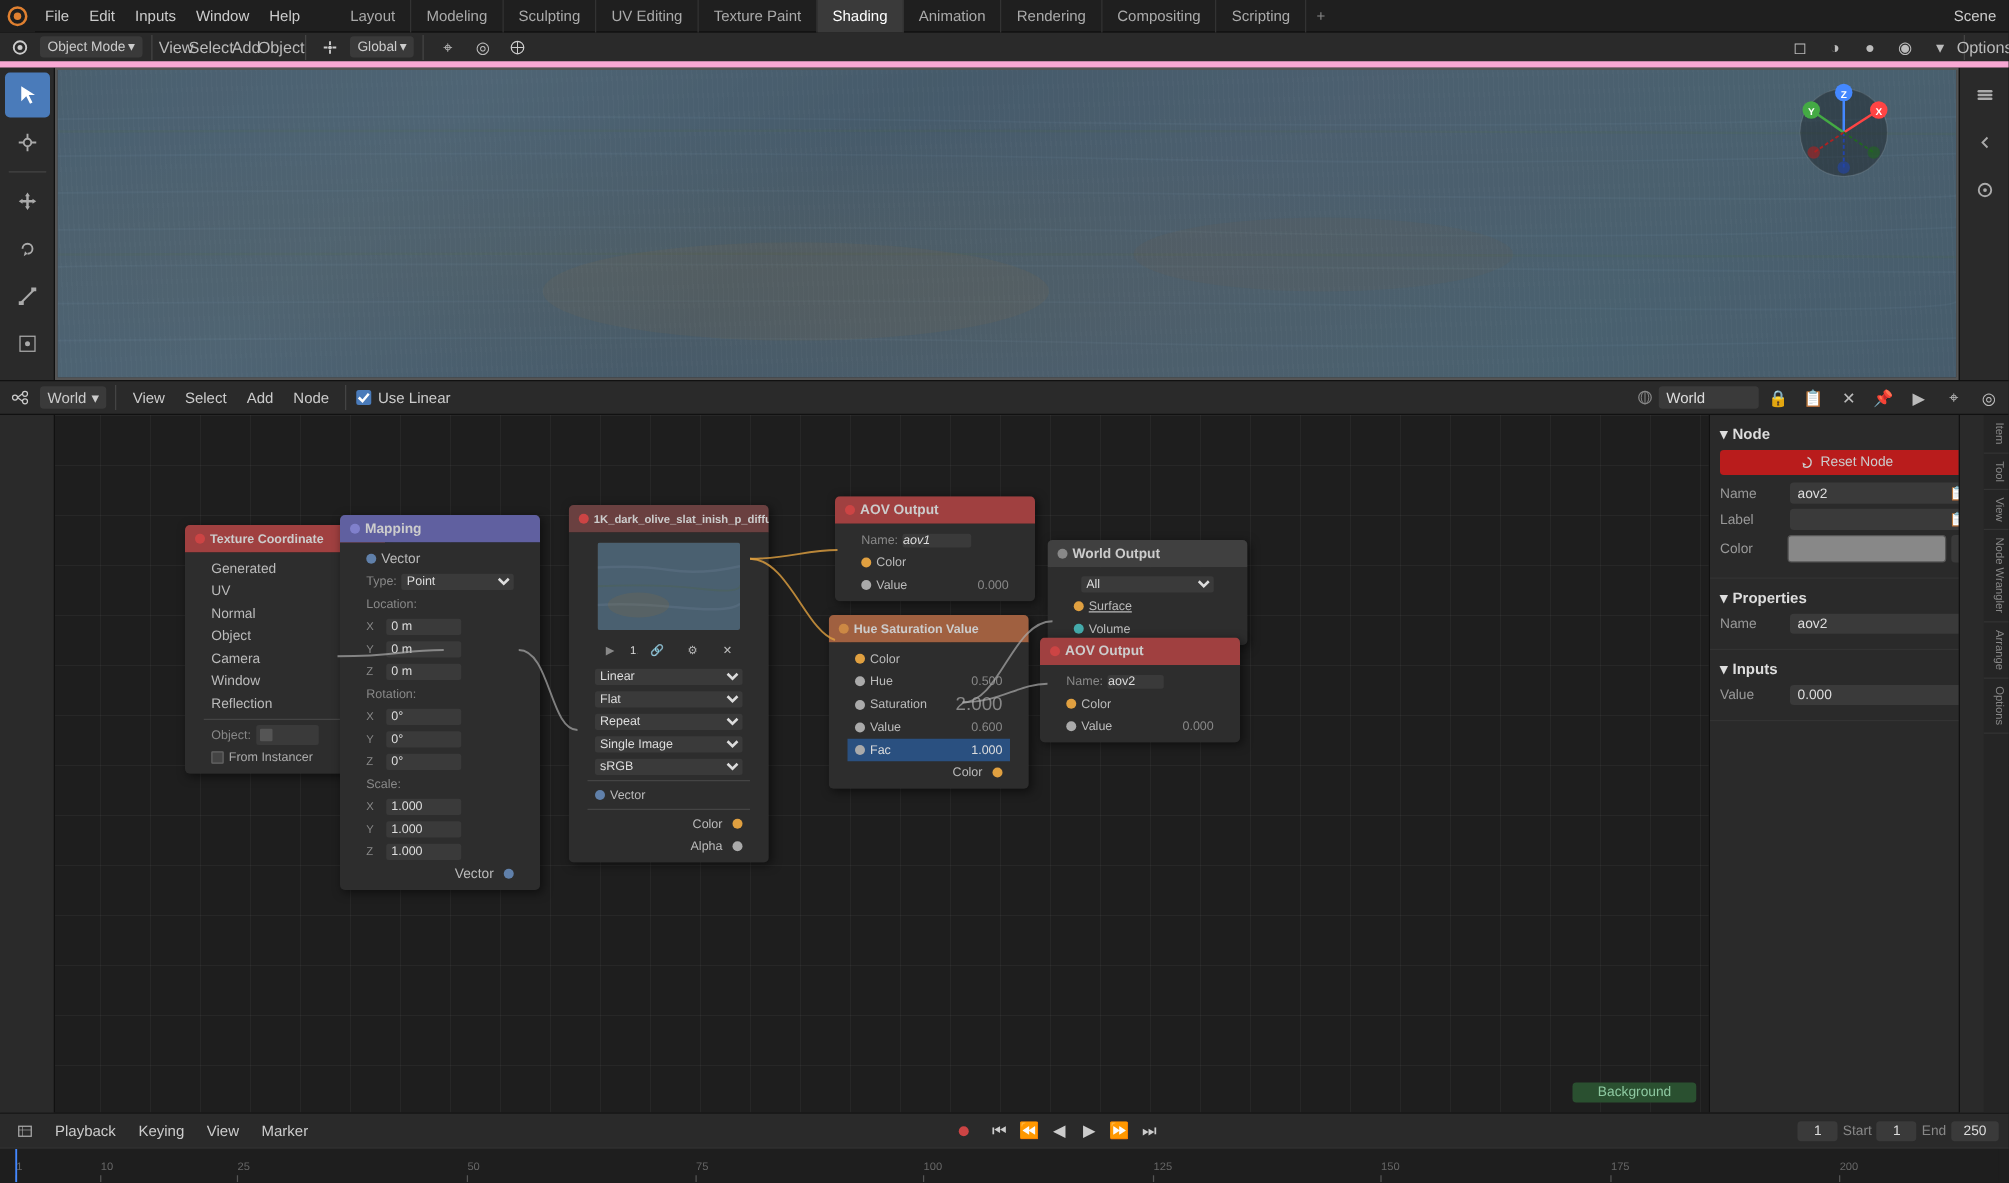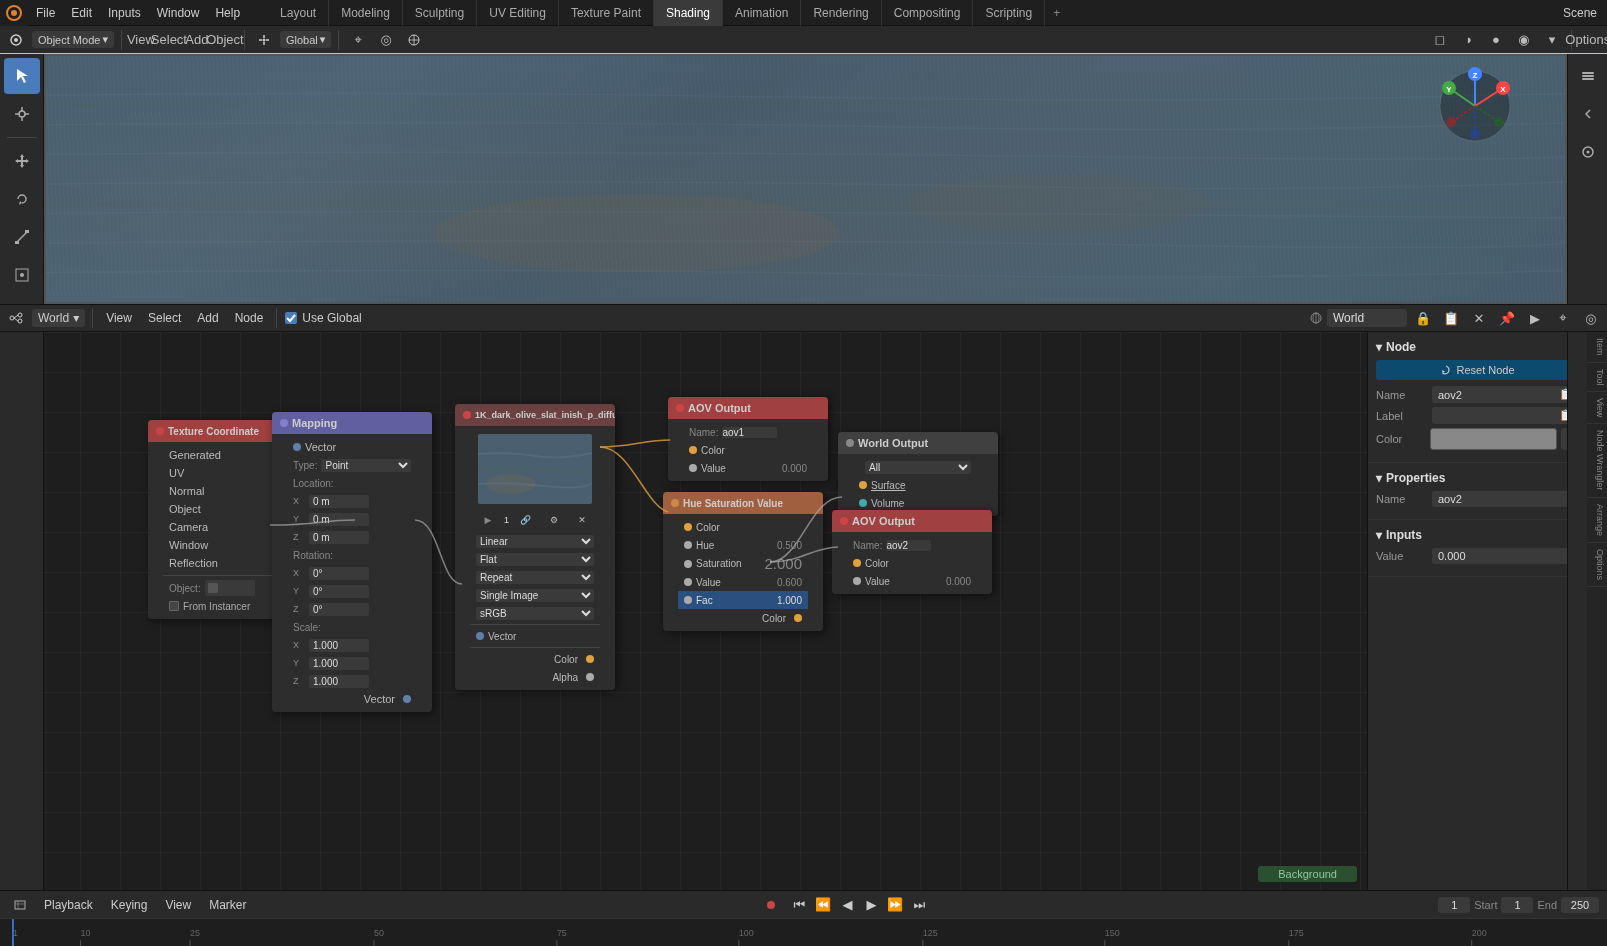--- a/index.html
+++ b/index.html
@@ -77,21 +77,21 @@
 
     
     .viewport-header {
       position: absolute;
       top: 26px; left: 0;
       width: 100%;
       height: 28px;
       background: #2a2a2a;
       display: flex;
       align-items: center;
-      border-bottom: 1px solid #f9a8d4;
+      border-bottom: 5px solid #f9a8d4;
       z-index: 90;
       padding: 0 4px;
       gap: 4px;
     }
     .vh-btn {
       padding: 2px 6px;
       background: #3a3a3a;
       border: none;
       border-radius: 3px;
       color: #ccc;
@@ -331,21 +331,21 @@
       background: #3a3a3a;
       border-radius: 3px;
       color: #ddd;
       padding: 2px 6px;
       font-size: 11px;
       display: flex; align-items: center; justify-content: space-between;
     }
     .reset-node-btn {
       width: 100%;
       padding: 4px;
-      background: #0c4a6e;
+      background: #b91c1c;
       border: none;
       border-radius: 3px;
       color: #ccc;
       cursor: pointer;
       font-size: 11px;
       margin-bottom: 6px;
       display: flex; align-items: center; justify-content: center; gap: 4px;
     }
 
     
@@ -682,21 +682,21 @@
   <span class="neh-item">View</span>
   <span class="neh-item">Select</span>
   <span class="neh-item">Add</span>
   <span class="neh-item">Node</span>
   <div class="vh-separator"></div>
   <div class="checkbox-use-nodes">
     <svg width="14" height="14" viewBox="0 0 14 14">
         <rect x="1" y="1" width="12" height="12" fill="#4a7bba" rx="2"></rect>
         <path d="M3 7 L6 10 L11 4" stroke="white" stroke-width="2" fill="none"></path>
       </svg>
-    <span>Use Global</span>
+    <span>Use Linear</span>
   </div>
   <div class="neh-spacer"></div>
 
   <div style="display:flex;align-items:center;gap:4px;">
     <svg width="14" height="14" viewBox="0 0 14 14">
         <circle cx="7" cy="7" r="5" fill="none" stroke="#888" stroke-width="1"></circle>
         <line x1="7" y1="2" x2="7" y2="12" stroke="#888" stroke-width="0.8"></line>
         <ellipse cx="7" cy="7" rx="3" ry="5" fill="none" stroke="#888" stroke-width="0.8"></ellipse>
       </svg>
     <input type="text" style="background: rgb(58, 58, 58); border: none; border-radius: 3px; color: rgb(221, 221, 221); padding: 2px 6px; font-size: 12px; width: 80px;" value="World">
@@ -913,21 +913,21 @@
   </div>
 
   <div class="node-panel" style="left:668px;top:65px;width:115px;">
     <div class="node-header" style="background:#a04040;">
       <div class="node-dot" style="background:#cc4444;"></div>
       <span>AOV Output</span>
     </div>
     <div class="node-body">
       <div class="node-row">
         <span style="color:#888;font-size:10px;">Name:</span>
-        <input type="text" style="background: rgb(58, 58, 58); border: none; border-radius: 2px; color: rgb(221, 221, 221); font-size: 10px; width: 55px;" value="aov1">
+        <input type="text" style="background: rgb(58, 58, 58); border: none; border-radius: 2px; color: rgb(221, 221, 221); font-size: 10px; width: 55px; font-style: italic;" value="aov1">
       </div>
       <div class="node-row">
         <div class="node-socket" style="background:#e0a040;"></div>
         <span style="color:#bbb;font-size:10px;">Color</span>
       </div>
       <div class="node-row">
         <div class="node-socket" style="background:#aaa;"></div>
         <span style="color:#bbb;font-size:10px;flex:1;">Value</span>
         <span style="color:#888;font-size:10px;">0.000</span>
       </div>

